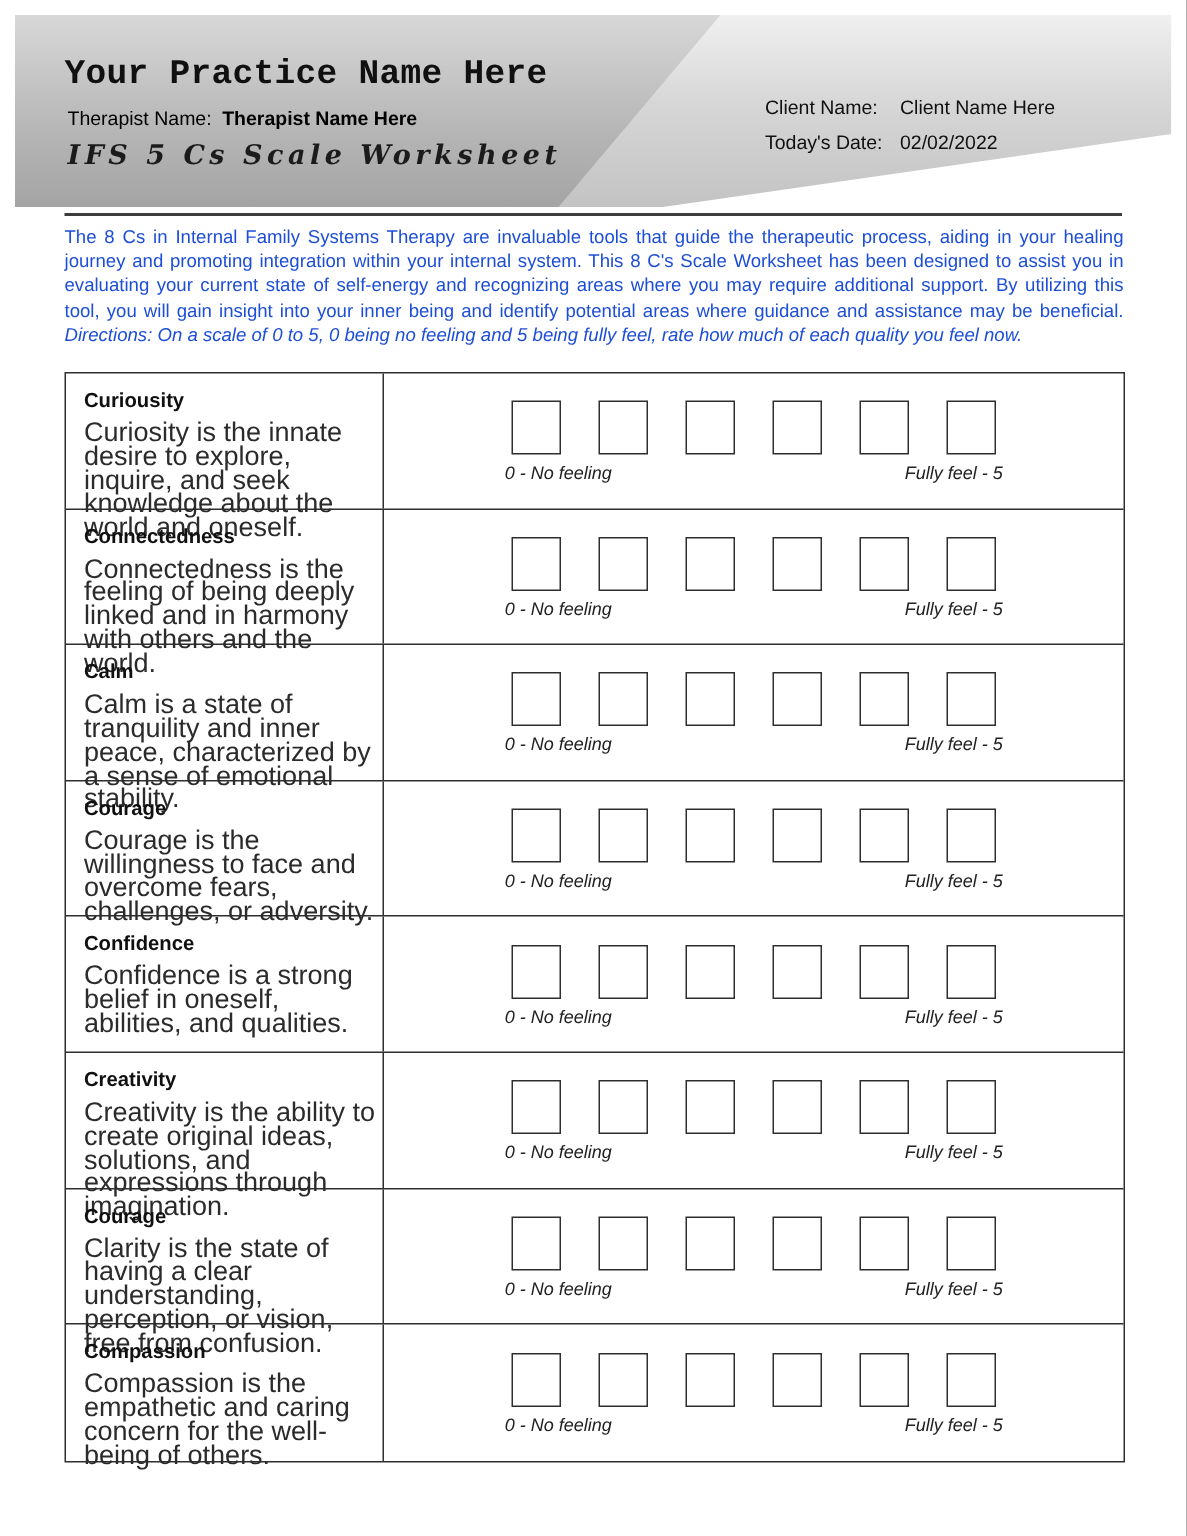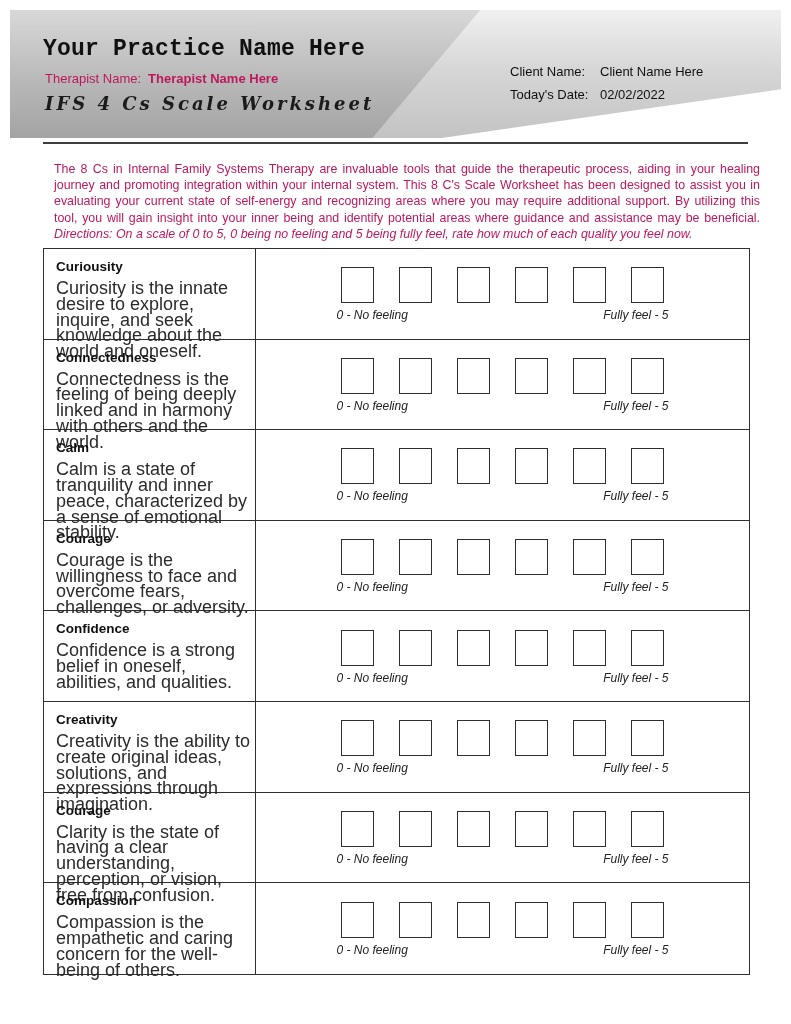--- a/index.html
+++ b/index.html
@@ -18,37 +18,37 @@
   }
   .header-bg-dark {
     position:absolute; inset:0;
     background:linear-gradient(180deg,#d8d8d8 0%,#b6b6b6 60%,#a4a4a4 100%);
     clip-path:polygon(0 0, 61% 0, 47% 100%, 0 100%);
   }
   .practice-name {
     position:absolute; left:33px; top:26px; margin:0;
     font-size:23px; font-weight:bold; color:#101010; letter-spacing:.2px;font-family:Liberation Mono, monospace;
   }
-  .therapist-line { position:absolute; left:35px; top:61px; font-size:13px; color:#be185d; }
+  .therapist-line { position:absolute; left:35px; top:61px; font-size:13px; color:#000000; }
   .therapist-line .value { font-weight:600; margin-left:7px; }
   .script-title {
     position:absolute; left:35px; top:83px;
     font-family:"DejaVu Serif", serif; font-style:italic; font-weight:bold;
     font-size:18px; letter-spacing:3px; color:#1b1b1b;
   }
   .client-info { position:absolute; left:500px; top:54px; font-size:13px; color:#101010; }
   .info-row { display:flex; margin-bottom:8px; }
   .info-label { width:90px; }
   .info-value { }
 
   
   .rule { position:absolute; left:43px; top:142px; width:705px; height:2px; background:#3d3d3d; }
   .intro {
-    position:absolute; left:43px; top:150px; width:706px; margin:11px;
-    font-size:12.4px; line-height:16.2px; color:#be185d; text-align:justify;
+    position:absolute; left:43px; top:150px; width:706px; margin:0;
+    font-size:12.4px; line-height:16.2px; color:#1d4ed8; text-align:justify;
   }
   .intro em { font-style:italic; }
 
   
   .table { position:absolute; left:43px; top:248px; width:705px; border:1px solid #2f2f2f; background:#fff; }
   .row { display:flex; height:90.6px; border-bottom:1px solid #2f2f2f; box-sizing:border-box; }
   .row:last-child { border-bottom:none; }
   .cell-left {
     width:212px; flex:0 0 212px; border-right:1px solid #2f2f2f; box-sizing:border-box;
     padding:10px 0 0 12px;
@@ -71,21 +71,21 @@
 
 <div class="page">
 
   <header class="header">
     <div class="header-bg"></div>
     <div class="header-bg-dark"></div>
     <h1 class="practice-name">Your Practice Name Here</h1>
     <div class="therapist-line">
       <span class="label">Therapist Name:</span><span class="value">Therapist Name Here</span>
     </div>
-    <div class="script-title">IFS 4 Cs Scale Worksheet</div>
+    <div class="script-title">IFS 5 Cs Scale Worksheet</div>
     <div class="client-info">
       <div class="info-row">
         <span class="info-label">Client Name:</span>
         <span class="info-value">Client Name Here</span>
       </div>
       <div class="info-row">
         <span class="info-label">Today's Date:</span>
         <span class="info-value">02/02/2022</span>
       </div>
     </div>

